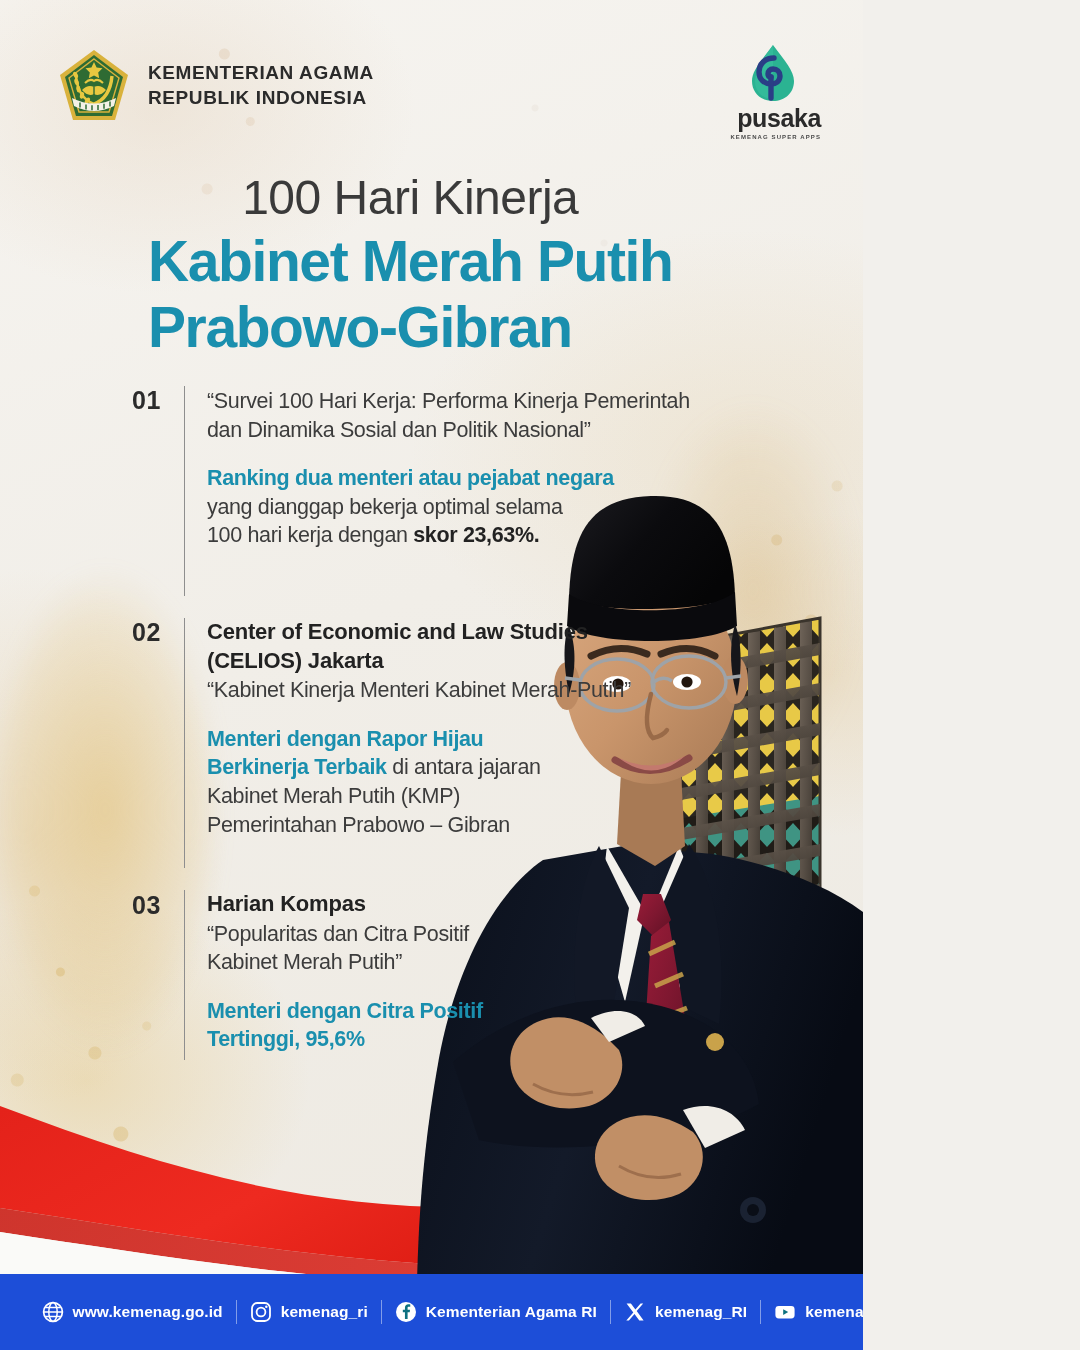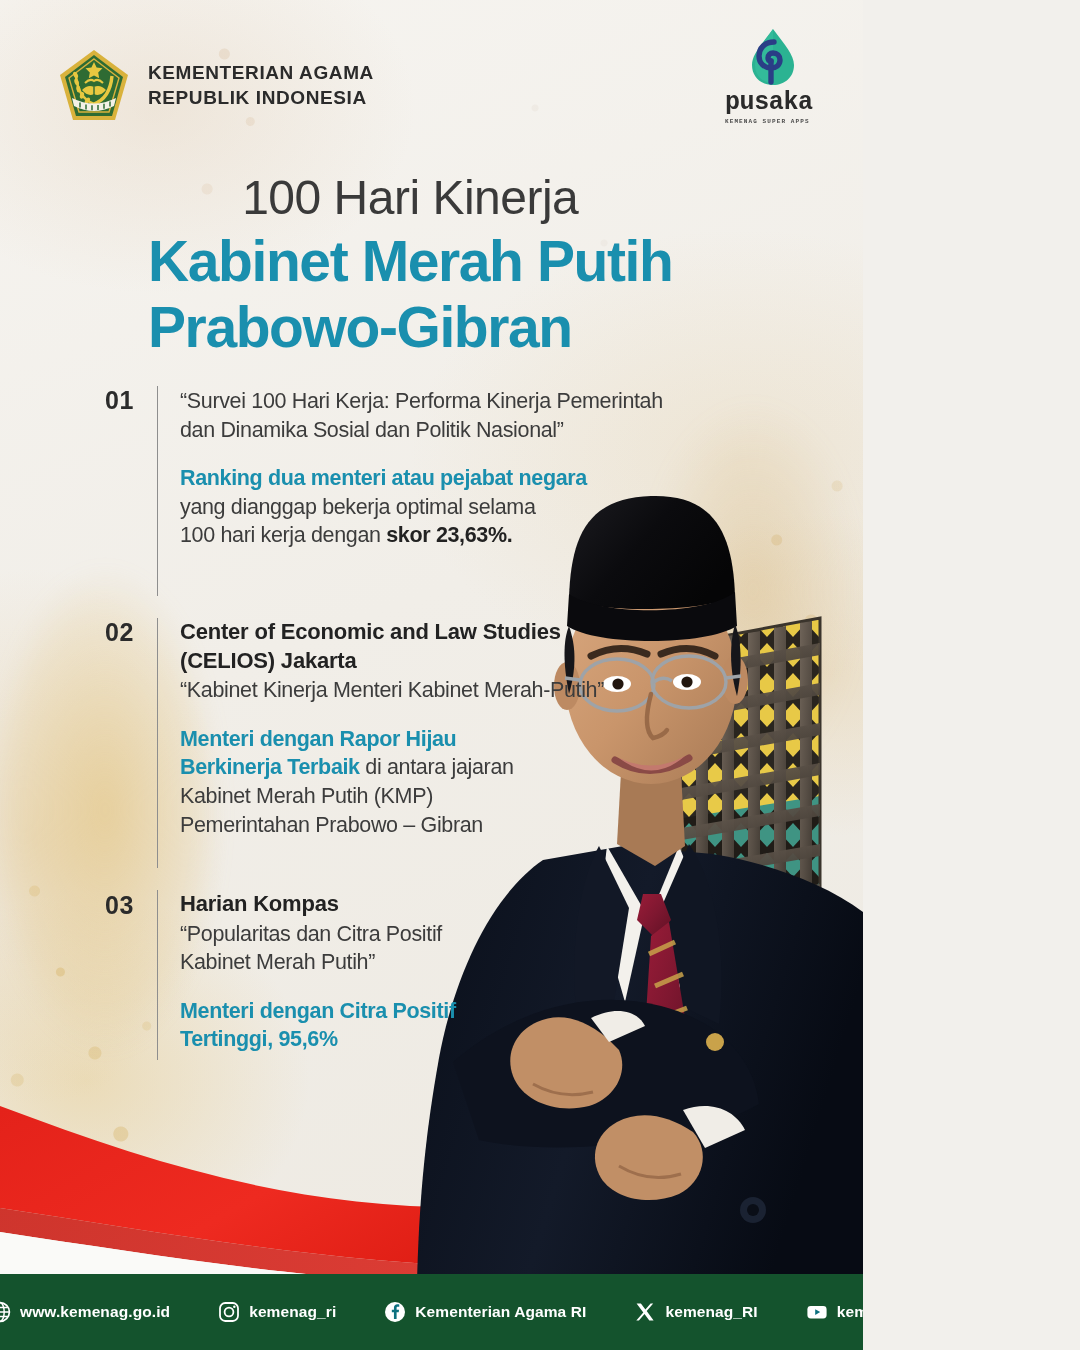--- a/index.html
+++ b/index.html
@@ -71,21 +71,21 @@
   .header {
     position:absolute; left:58px; top:48px;
     display:flex; align-items:center; gap:18px; z-index:20;
   }
   .kemenag-logo { width:72px; height:76px; flex:none; }
   .header-text {
     font-size:19px; font-weight:bold; letter-spacing:.6px;
     line-height:1.30; color:#2B2B2B;
   }
 
-  .pusaka { position:absolute; right:42px; top:26px; width:96px; z-index:20; text-align:left;font-family:Liberation Mono, monospace; }
+  .pusaka { position:absolute; right:42px; top:42px; width:96px; z-index:20; text-align:right; }
   .pusaka-mark { width:58px; height:62px; margin:0 auto; display:block; }
   .pusaka-name {
     font-size:25px; font-weight:bold; color:#2A2A2A;
     letter-spacing:-.4px; line-height:1; margin-top:2px;
   }
   .pusaka-sub {
     font-size:6px; font-weight:bold; color:#4A4A4A;
     letter-spacing:1.1px; margin-top:3px;
   }
 
@@ -94,21 +94,21 @@
   .title-kicker {
     font-size:48px; font-weight:normal; color:#3A3A3A;
     letter-spacing:-.5px; line-height:1.08;text-align:center;
   }
   .title-main {
     font-size:57px; font-weight:bold; color:#1A8FAE;
     letter-spacing:-1.4px; line-height:1.16; margin-top:4px;
   }
 
   
-  .items { position:absolute; left:105px; top:386px; width:680px; z-index:20; }
+  .items { position:absolute; left:132px; top:386px; width:680px; z-index:20; }
   .item { position:relative; display:flex; margin-bottom:22px; }
   .item-num {
     width:52px; flex:none; font-size:25px; font-weight:bold;
     color:#2B2B2B; letter-spacing:.5px; line-height:1.1; padding-top:1px;
   }
   .item-rule { width:1px; flex:none; background:#8E8E8E; margin-right:22px; }
   .item-body { flex:1; }
   .item-title {
     font-size:22px; font-weight:bold; color:#222; line-height:1.30;
     letter-spacing:-.2px;
@@ -122,22 +122,22 @@
     letter-spacing:-.35px; margin-top:20px;
   }
   .accent { color:#1A8FAE; font-weight:bold; }
   .strong { color:#222; font-weight:bold; }
 
   #item3 .item-num { padding-top:2px; }
 
   
   .footer {
     position:absolute; left:0; bottom:0; width:1080px; height:76px;
-    background:#14532d; z-index:30;
-    display:flex; align-items:center; justify-content:center; gap:11px;
+    background:#1d4ed8; z-index:30;
+    display:flex; align-items:center; justify-content:center; gap:0;
   }
   .f-item { display:flex; align-items:center; gap:9px; padding:0 13px; }
   .f-label {
     color:#FFFFFF; font-size:15.5px; font-weight:bold; letter-spacing:.1px;
     white-space:nowrap;
   }
   .f-sep { width:1px; height:24px; background:rgba(255,255,255,.45); }
   .f-ico { width:22px; height:22px; flex:none; display:block; }
 </style>
 </head>

